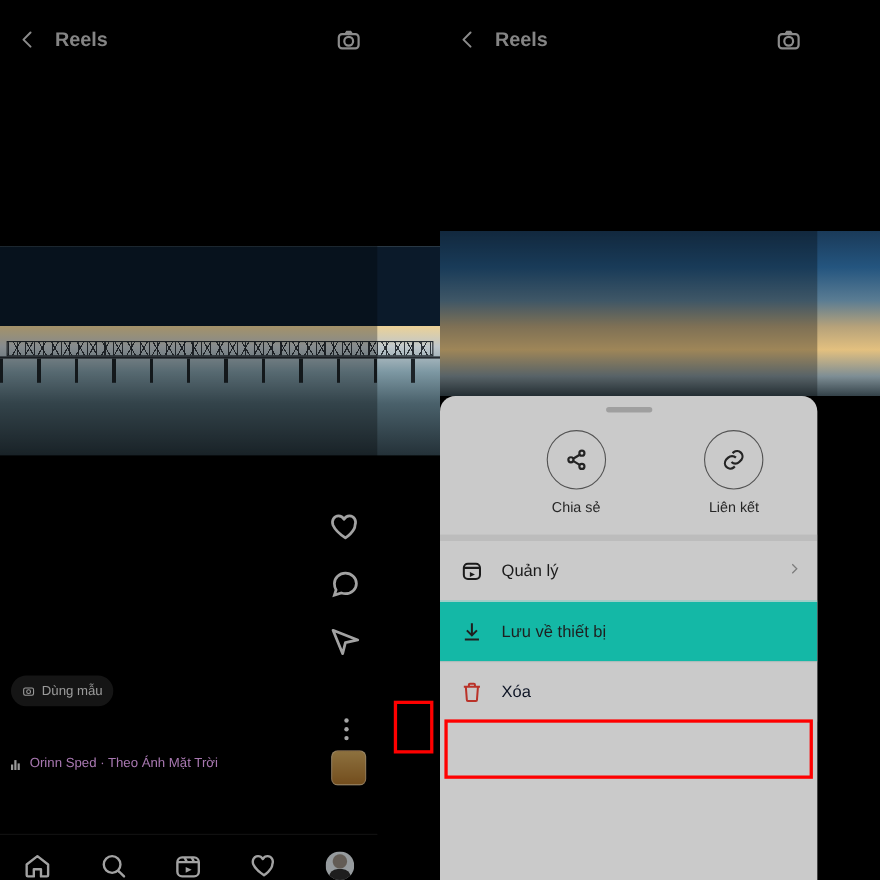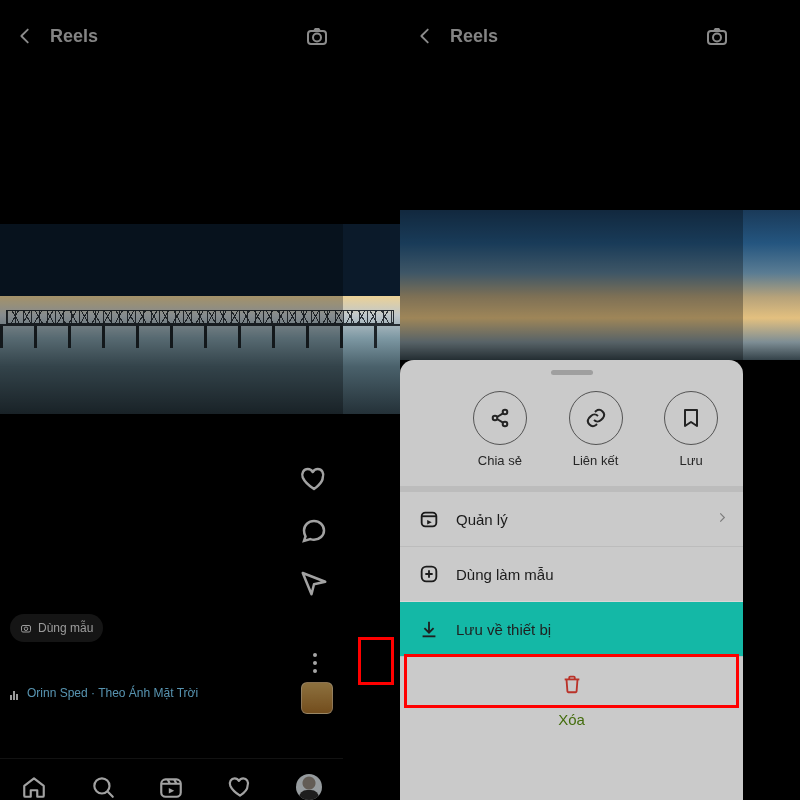--- a/index.html
+++ b/index.html
@@ -48,21 +48,21 @@
   .more-dots span { width:4px; height:4px; border-radius:50%; background:#eee; display:block; }
   .red-box { position:absolute; border:3px solid #f00; pointer-events:none; }
 
   
   .pill { position:absolute; left:10px; top:600px; padding:7px 10px; border-radius:14px; background:rgba(255,255,255,0.12); color:#ddd; font-size:12px; display:flex; align-items:center; gap:6px; }
   .pill .cam { width:12px; height:12px; }
   .userrow { position:absolute; left:10px; top:634px; display:flex; align-items:center; gap:10px; }
   .avatar { width:34px; height:34px; border-radius:50%; background:radial-gradient(circle at 50% 32%, #9d9489 0 8px, transparent 9px), linear-gradient(#cdd6db,#cdd6db); background-color:#cdd6db; position:relative; overflow:hidden; }
   .avatar::after { content:""; position:absolute; left:4px; right:4px; bottom:-4px; height:18px; background:#2b2b2b; border-radius:10px 10px 0 0; }
   .username { color:#f2f2f2; font-size:14px; font-weight:600; }
-  .audio { position:absolute; left:10px; top:672px; color:#7dd3fc; font-size:12px; display:flex; align-items:flex-end; gap:7px; }
+  .audio { position:absolute; left:10px; top:672px; color:#f0abfc; font-size:12px; display:flex; align-items:flex-end; gap:7px; }
   .audio .bars { width:10px; height:10px; display:inline-flex; align-items:flex-end; gap:1px; }
   .audio .bars span { width:2px; background:#ddd; display:block; }
   .audio .bars span:nth-child(1){height:5px;} .audio .bars span:nth-child(2){height:9px;} .audio .bars span:nth-child(3){height:6px;}
   .audio-tile { position:absolute; right:10px; top:668px; width:32px; height:32px; border-radius:6px; border:1px solid rgba(255,255,255,0.35);
     background:linear-gradient(#caa25a,#a56f2a); }
 
   
   .bottomnav { position:absolute; left:0; right:0; bottom:0; height:56px; display:flex; align-items:center; justify-content:space-around; border-top:1px solid #1a1a1a; background:#000; }
   .nav-avatar { width:26px; height:26px; border-radius:50%; background:radial-gradient(circle at 50% 35%, #8e857a 0 6px, transparent 7px), #d7dee2; position:relative; overflow:hidden; }
   .nav-avatar::after{content:"";position:absolute;left:3px;right:3px;bottom:-3px;height:13px;background:#2b2b2b;border-radius:8px 8px 0 0;}
@@ -82,21 +82,21 @@
   .circle { width:54px; height:54px; border:1.5px solid #5f5f5f; border-radius:50%; display:flex; align-items:center; justify-content:center; background:transparent; }
   .circle svg { stroke:#2a2a2a; }
   .circle-label { font-size:13px; color:#2c2c2c; }
 
   .sheet-sep { height:6px; background:#d6d6d6; }
   .menu { background:#e6e6e6; }
   .menu-item { display:flex; align-items:center; gap:16px; padding:16px 18px; font-size:15px; color:#1f1f1f; position:relative;text-align:right; }
   .menu-item + .menu-item { border-top:1px solid #d7d7d7; }
   .menu-item .chev { position:absolute; right:14px; top:50%; transform:translateY(-50%); color:#8d8d8d; }
   .menu-item.highlight { background:#14b8a6; }
-  .menu-item.danger { color:#4d7c0f;flex-direction:column; }
+  .menu-item.danger { color:#0f172a; }
   .menu-item.danger svg { stroke:#d43a2f; }
   .mi-icon { width:22px; height:22px; flex:0 0 22px; display:flex; align-items:center; justify-content:center; }
   .mi-icon svg { stroke:#1f1f1f; fill:none; stroke-width:2; }
 
   
   .sheet-dim { position:absolute; inset:0; background:rgba(0,0,0,0.12); pointer-events:none; }
   .menu-item.highlight { position:relative; z-index:2; }
   .highlight-outline { position:absolute; border:3.5px solid #f00; pointer-events:none; z-index:3; }
 
 </style>
@@ -223,55 +223,38 @@
         </div>
         <div class="circle-btn">
           <div class="circle">
               <svg width="24" height="24" viewBox="0 0 24 24" fill="none" stroke-width="2">
                 <path d="M10 14a5 5 0 0 0 7 0l2-2a5 5 0 0 0-7-7l-1 1"></path>
                 <path d="M14 10a5 5 0 0 0-7 0l-2 2a5 5 0 0 0 7 7l1-1"></path>
               </svg>
             </div>
           <div class="circle-label">Liên kết</div>
         </div>
-        <div class="circle-btn">
-          <div class="circle">
-              <svg width="24" height="24" viewBox="0 0 24 24" fill="none" stroke-width="2">
-                <path d="M6 4h12v16l-6-4-6 4z" stroke-linejoin="round"></path>
-              </svg>
-            </div>
-          <div class="circle-label">Lưu</div>
-        </div>
       </div>
 
       <div class="sheet-sep"></div>
 
       <div class="menu">
         <div class="menu-item">
           <span class="mi-icon">
               <svg viewBox="0 0 24 24" width="22" height="22">
                 <rect x="4" y="5" width="16" height="15" rx="4"></rect>
                 <path d="M4 9h16"></path>
                 <path d="M10 13l5 2.5-5 2.5z" fill="#1f1f1f" stroke="none"></path>
               </svg>
             </span>
           <span>Quản lý</span>
           <span class="chev"><svg width="14" height="14" viewBox="0 0 24 24" fill="none" stroke="#8d8d8d" stroke-width="2">
                 <path d="M9 5l7 7-7 7"></path>
               </svg></span>
         </div>
-        <div class="menu-item">
-          <span class="mi-icon">
-              <svg viewBox="0 0 24 24" width="22" height="22">
-                <rect x="4" y="4" width="16" height="16" rx="5"></rect>
-                <path d="M12 8v8M8 12h8"></path>
-              </svg>
-            </span>
-          <span>Dùng làm mẫu</span>
-        </div>
         <div class="menu-item highlight">
           <span class="mi-icon">
               <svg viewBox="0 0 24 24" width="22" height="22">
                 <path d="M12 4v11"></path>
                 <path d="M7 11l5 5 5-5"></path>
                 <path d="M5 20h14"></path>
               </svg>
             </span>
           <span>Lưu về thiết bị</span>
         </div>

